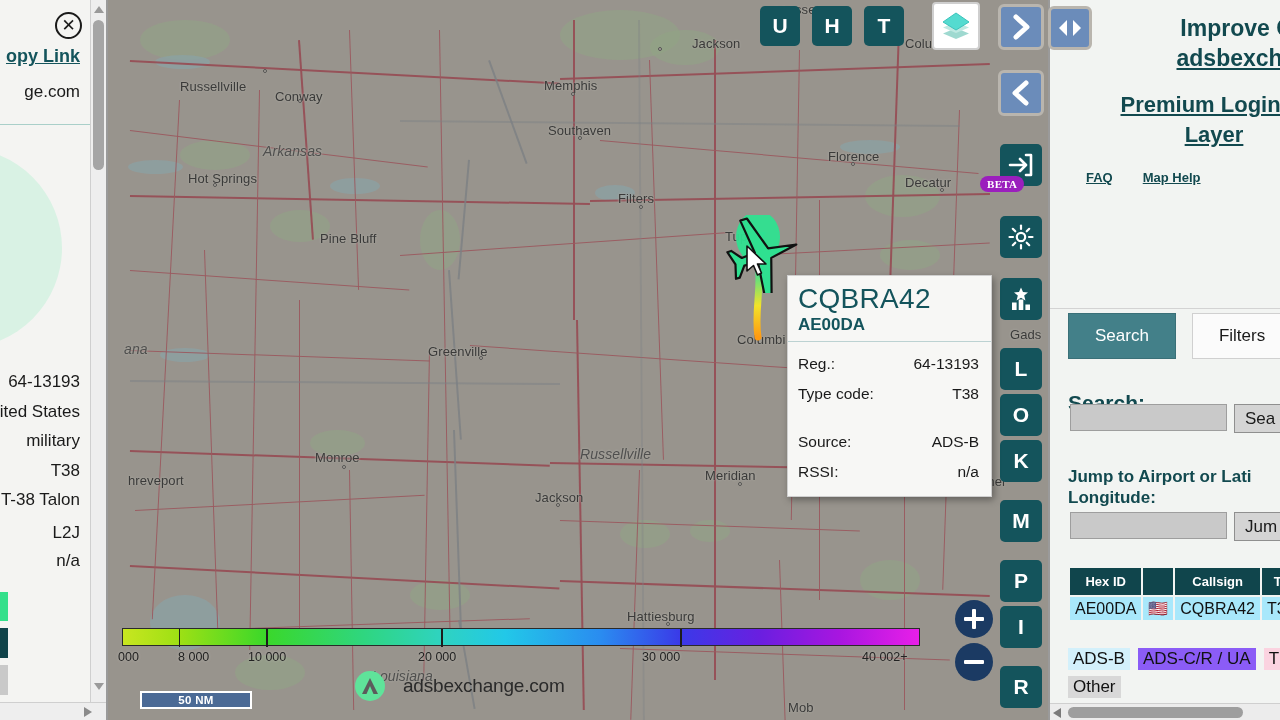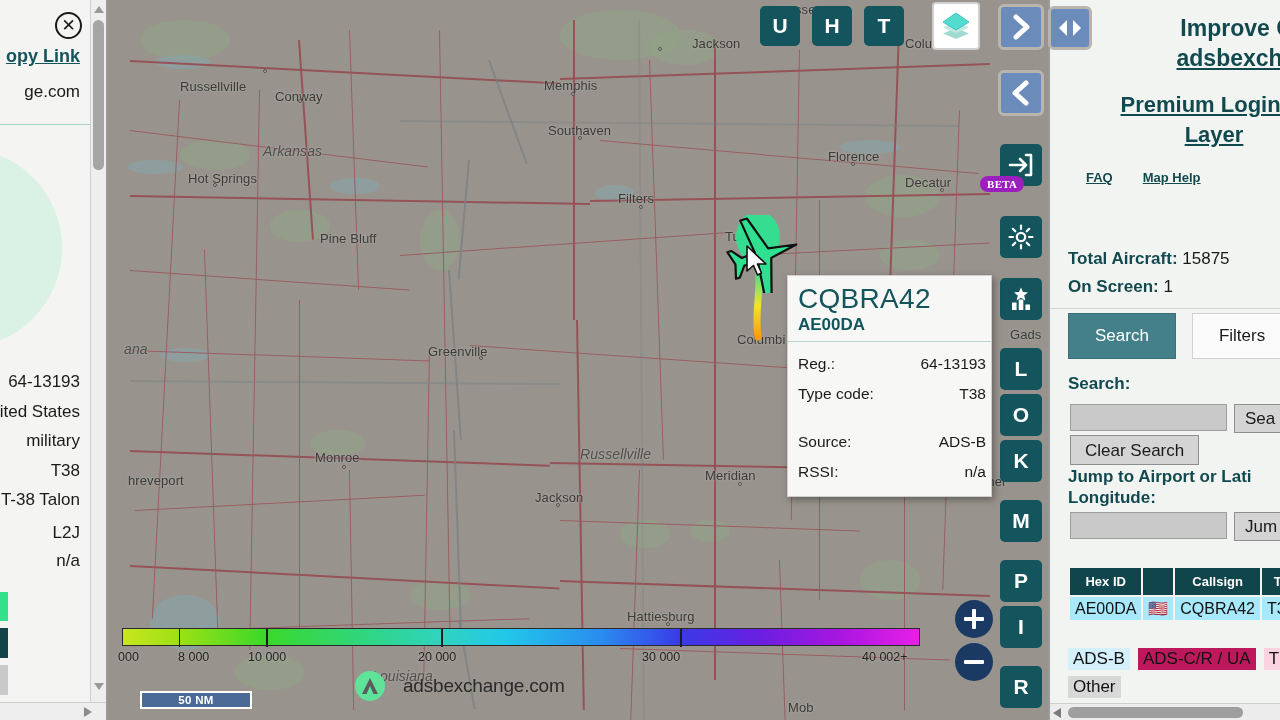--- a/index.html
+++ b/index.html
@@ -143,21 +143,21 @@
     width: 205px;
     background: #f7f7f5;
     border: 1px solid #cfcfcf;
     box-shadow: 2px 3px 7px rgba(0,0,0,.35);
     font-size: 15px; color: #1a1a1a;
     padding: 0;
   }
   #tooltip .tt-head { padding: 8px 10px 6px 10px; border-bottom: 1px solid #bcd2d2; }
   #tooltip .tt-call { color: #14545c; font-size: 28px; letter-spacing: .3px; line-height: 1.05; }
   #tooltip .tt-hex { color: #14545c; font-size: 17px; font-weight: bold; margin-top: 2px; }
-  #tooltip .tt-body { padding: 7px 5px 10px 10px; }
+  #tooltip .tt-body { padding: 7px 12px 10px 10px; }
   #tooltip .tt-row { display: flex; justify-content: space-between; line-height: 1.92; font-size: 15.5px; }
   #tooltip .tt-gap { height: 9px; }
 
   
   #alt-scale {
     position: absolute; left: 122px; top: 628px;
     width: 798px; height: 18px;
     border: 1px solid #2a2a2a;
     background: linear-gradient(to right,
       #c8e620 0%, #9ee014 7%, #3ad82a 18%,
@@ -333,22 +333,22 @@
     border-top: 1px solid #d3d3d3;
   }
   #rp-tabs { position: absolute; left: 18px; top: 313px; display: flex; gap: 16px; }
   .rp-tab {
     padding: 12px 26px; font-size: 17px; color: #1a1a1a;
     background: #fbfbfb; border: 1px solid #d0d0d0;
     cursor: pointer; white-space: nowrap;
   }
   .rp-tab.active { background: #438089; color: #ffffff; border-color: #3a7078; }
   #rp-searchlbl {
-    position: absolute; left: 18px; top: 374px;
-    font-size: 17px; font-weight: bold; color: #12494f;
+    position: absolute; left: 18px; top: 391px;
+    font-size: 21px; font-weight: bold; color: #12494f;
   }
   #rp-searchbox {
     position: absolute; left: 20px; top: 404px;
     width: 157px; height: 27px;
     background: #c9c9c9; border: 1px solid #9e9e9e;
   }
   #rp-searchbtn {
     position: absolute; left: 184px; top: 404px;
     height: 29px; padding: 4px 10px;
     background: #d4d4d4; border: 1px solid #8f8f8f;
@@ -388,21 +388,21 @@
     background: #a8e8fb; color: #111; font-size: 16px;
     padding: 2px 5px; white-space: nowrap;
   }
   #rp-legend {
     position: absolute; left: 18px; top: 648px;
     display: flex; flex-wrap: wrap; gap: 6px 8px; width: 270px;
     font-size: 17px; color: #111;
   }
   #rp-legend span { padding: 1px 5px; white-space: nowrap; }
   .lg-adsb { background: #d3f0fb; }
-  .lg-adsc { background: #be185d; }
+  .lg-adsc { background: #8b5cf6; }
   .lg-tisb { background: #fbd3e0; }
   .lg-other { background: #d8d8d8; }
   #rp-hscroll {
     position: absolute; left: 0; bottom: 0; width: 292px; height: 17px;
     background: #ececec; border-top: 1px solid #cfcfcf;
   }
   #rp-hscroll .thumb {
     position: absolute; left: 18px; top: 3px; width: 175px; height: 11px;
     background: #9e9e9e; border-radius: 6px; cursor: pointer;
   }
@@ -747,39 +747,28 @@
       <span class="link">adsbexchang</span>
     </div>
     <div id="rp-premium">
       <span>Premium Login: n</span><br>
       <span>Layer</span>
     </div>
     <div id="rp-links">
       <span>FAQ</span>
       <span>Map Help</span>
     </div>
-    <div id="rp-counts">
-      <div>
-        <b>Total Aircraft:</b>
-        <span class="num">15875</span>
-      </div>
-      <div>
-        <b>On Screen:</b>
-        <span class="num">1</span>
-      </div>
-    </div>
     <div id="rp-divider"></div>
     <div id="rp-tabs">
       <div class="rp-tab active">Search</div>
       <div class="rp-tab">Filters</div>
     </div>
     <div id="rp-searchlbl">Search:</div>
     <input id="rp-searchbox" type="text" value="" style="">
     <div id="rp-searchbtn">Sea</div>
-    <div id="rp-clearbtn">Clear Search</div>
     <div id="rp-jumplbl">
       <span>Jump to Airport or Lati</span><br>
       <span>Longitude:</span>
     </div>
     <input id="rp-jumpbox" type="text" value="" style="">
     <div id="rp-jumpbtn">Jum</div>
 
     <table id="rp-table">
       <thead>
           <tr id="rp-thead-row">

